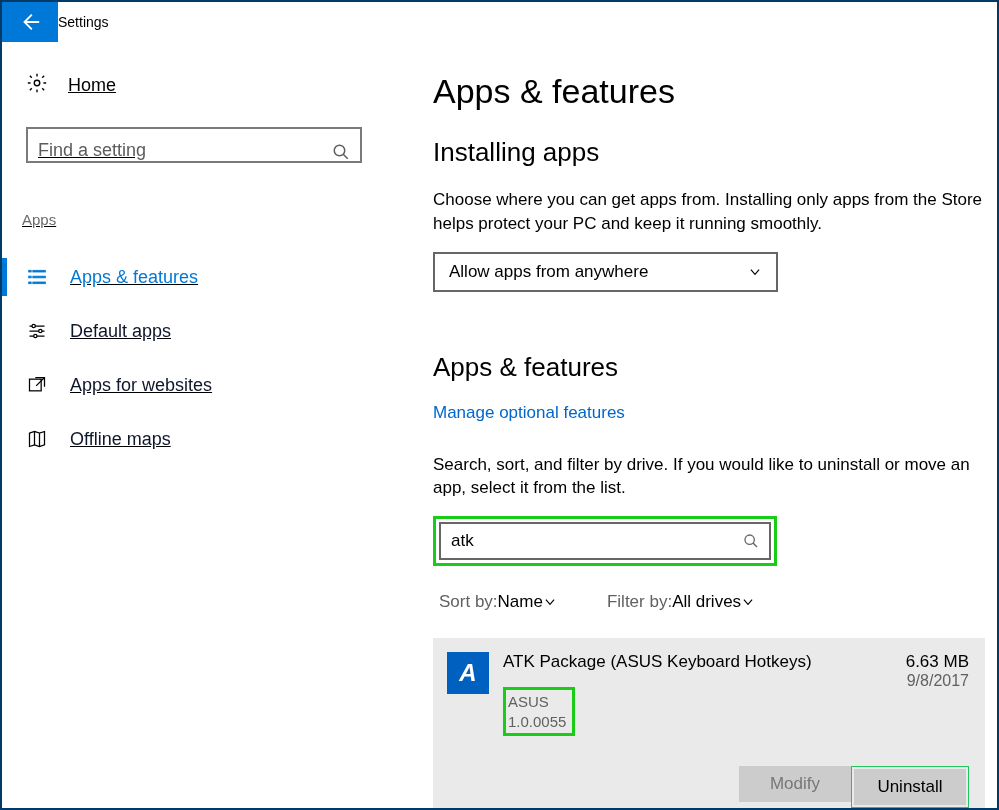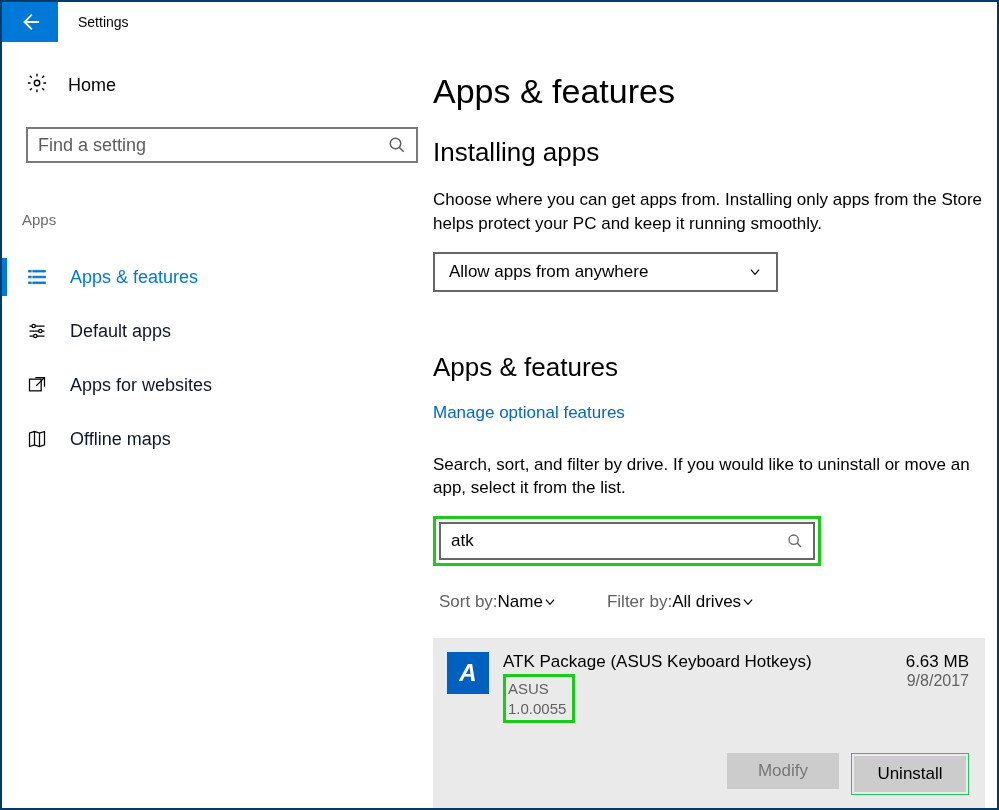--- a/index.html
+++ b/index.html
@@ -24,53 +24,53 @@
     width: 56px;
     background: #0078d7;
     display: flex;
     align-items: center;
     justify-content: center;
   }
   .back-btn svg { width: 22px; height: 22px; stroke: #fff; }
   .title-text {
     display: flex;
     align-items: center;
-    padding-left: 20px;
     font-size: 14px;
     color: #000;
   }
   
   .workspace {
     display: flex;
     height: calc(100% - 40px);
   }
   .sidebar {
     width: 395px;
     padding: 30px 0 17px 18px;
+    text-decoration: underline;
   }
   .main {
     flex: 1;
     padding: 30px 0 0 36px;
   }
   
   .home-row {
     display: flex;
     align-items: center;
     gap: 20px;
     font-size: 18px;
     margin-bottom: 28px;
     padding-left: 6px;
   }
   .gear-icon { width: 22px; height: 22px; }
   .search-box {
-    width: 392px;
+    width: 336px;
     height: 36px;
     border: 2px solid #7a7a7a;
     display: flex;
-    align-items: center;
+    align-items: flex-end;
     padding: 0 10px;
     color: #5c5c5c;
     font-size: 18px;
     margin-bottom: 48px;
     margin-left: 6px;
   }
   .search-box .ph { flex: 1; }
   .search-box svg { width: 18px; height: 18px; stroke: #5c5c5c; }
   .category-label {
     font-size: 15px;
@@ -136,21 +136,21 @@
   .chev { width: 14px; height: 14px; }
   .link {
     color: #0066cc;
     font-size: 17px;
     margin-bottom: 30px;
     display: inline-block;
   }
   .search-apps-wrap {
     border: 3px solid #18cc18;
     padding: 3px;
-    width: 388px;
+    width: 344px;
     margin-bottom: 26px;
   }
   .search-apps {
     border: 2px solid #666;
     height: 38px;
     display: flex;
     align-items: center;
     padding: 0 10px;
     font-size: 17px;
   }
@@ -177,30 +177,29 @@
     background: #0060c0;
     display:flex; align-items:center; justify-content:center;
     color:#fff; font-weight:bold; font-size:24px; font-style:italic;
   }
   .app-info { flex: 1; display:flex; flex-direction:column;}
   .app-name { font-size: 17px; }
   .pub-wrap {
     border: 3px solid #18cc18;
     padding: 2px 6px 2px 2px;
     width: fit-content;
-    margin-top: 2px;
+    margin-top: 15px;
   }
   .pub, .ver { font-size: 15px; color: #616161; line-height:1.3;}
   .app-meta { text-align: right; }
   .app-size { font-size: 17px; }
   .app-date { font-size: 16px; color: #616161; }
   .app-buttons {
     display: flex;
     justify-content: flex-end;
-    gap: 12px;
     margin-top: 30px;
   }
   .btn {
     width: 112px;
     height: 36px;
     background: #ccc;
     border: none;
     font-size: 17px;
     font-family: inherit;
     display:flex;align-items:center;justify-content:center;

